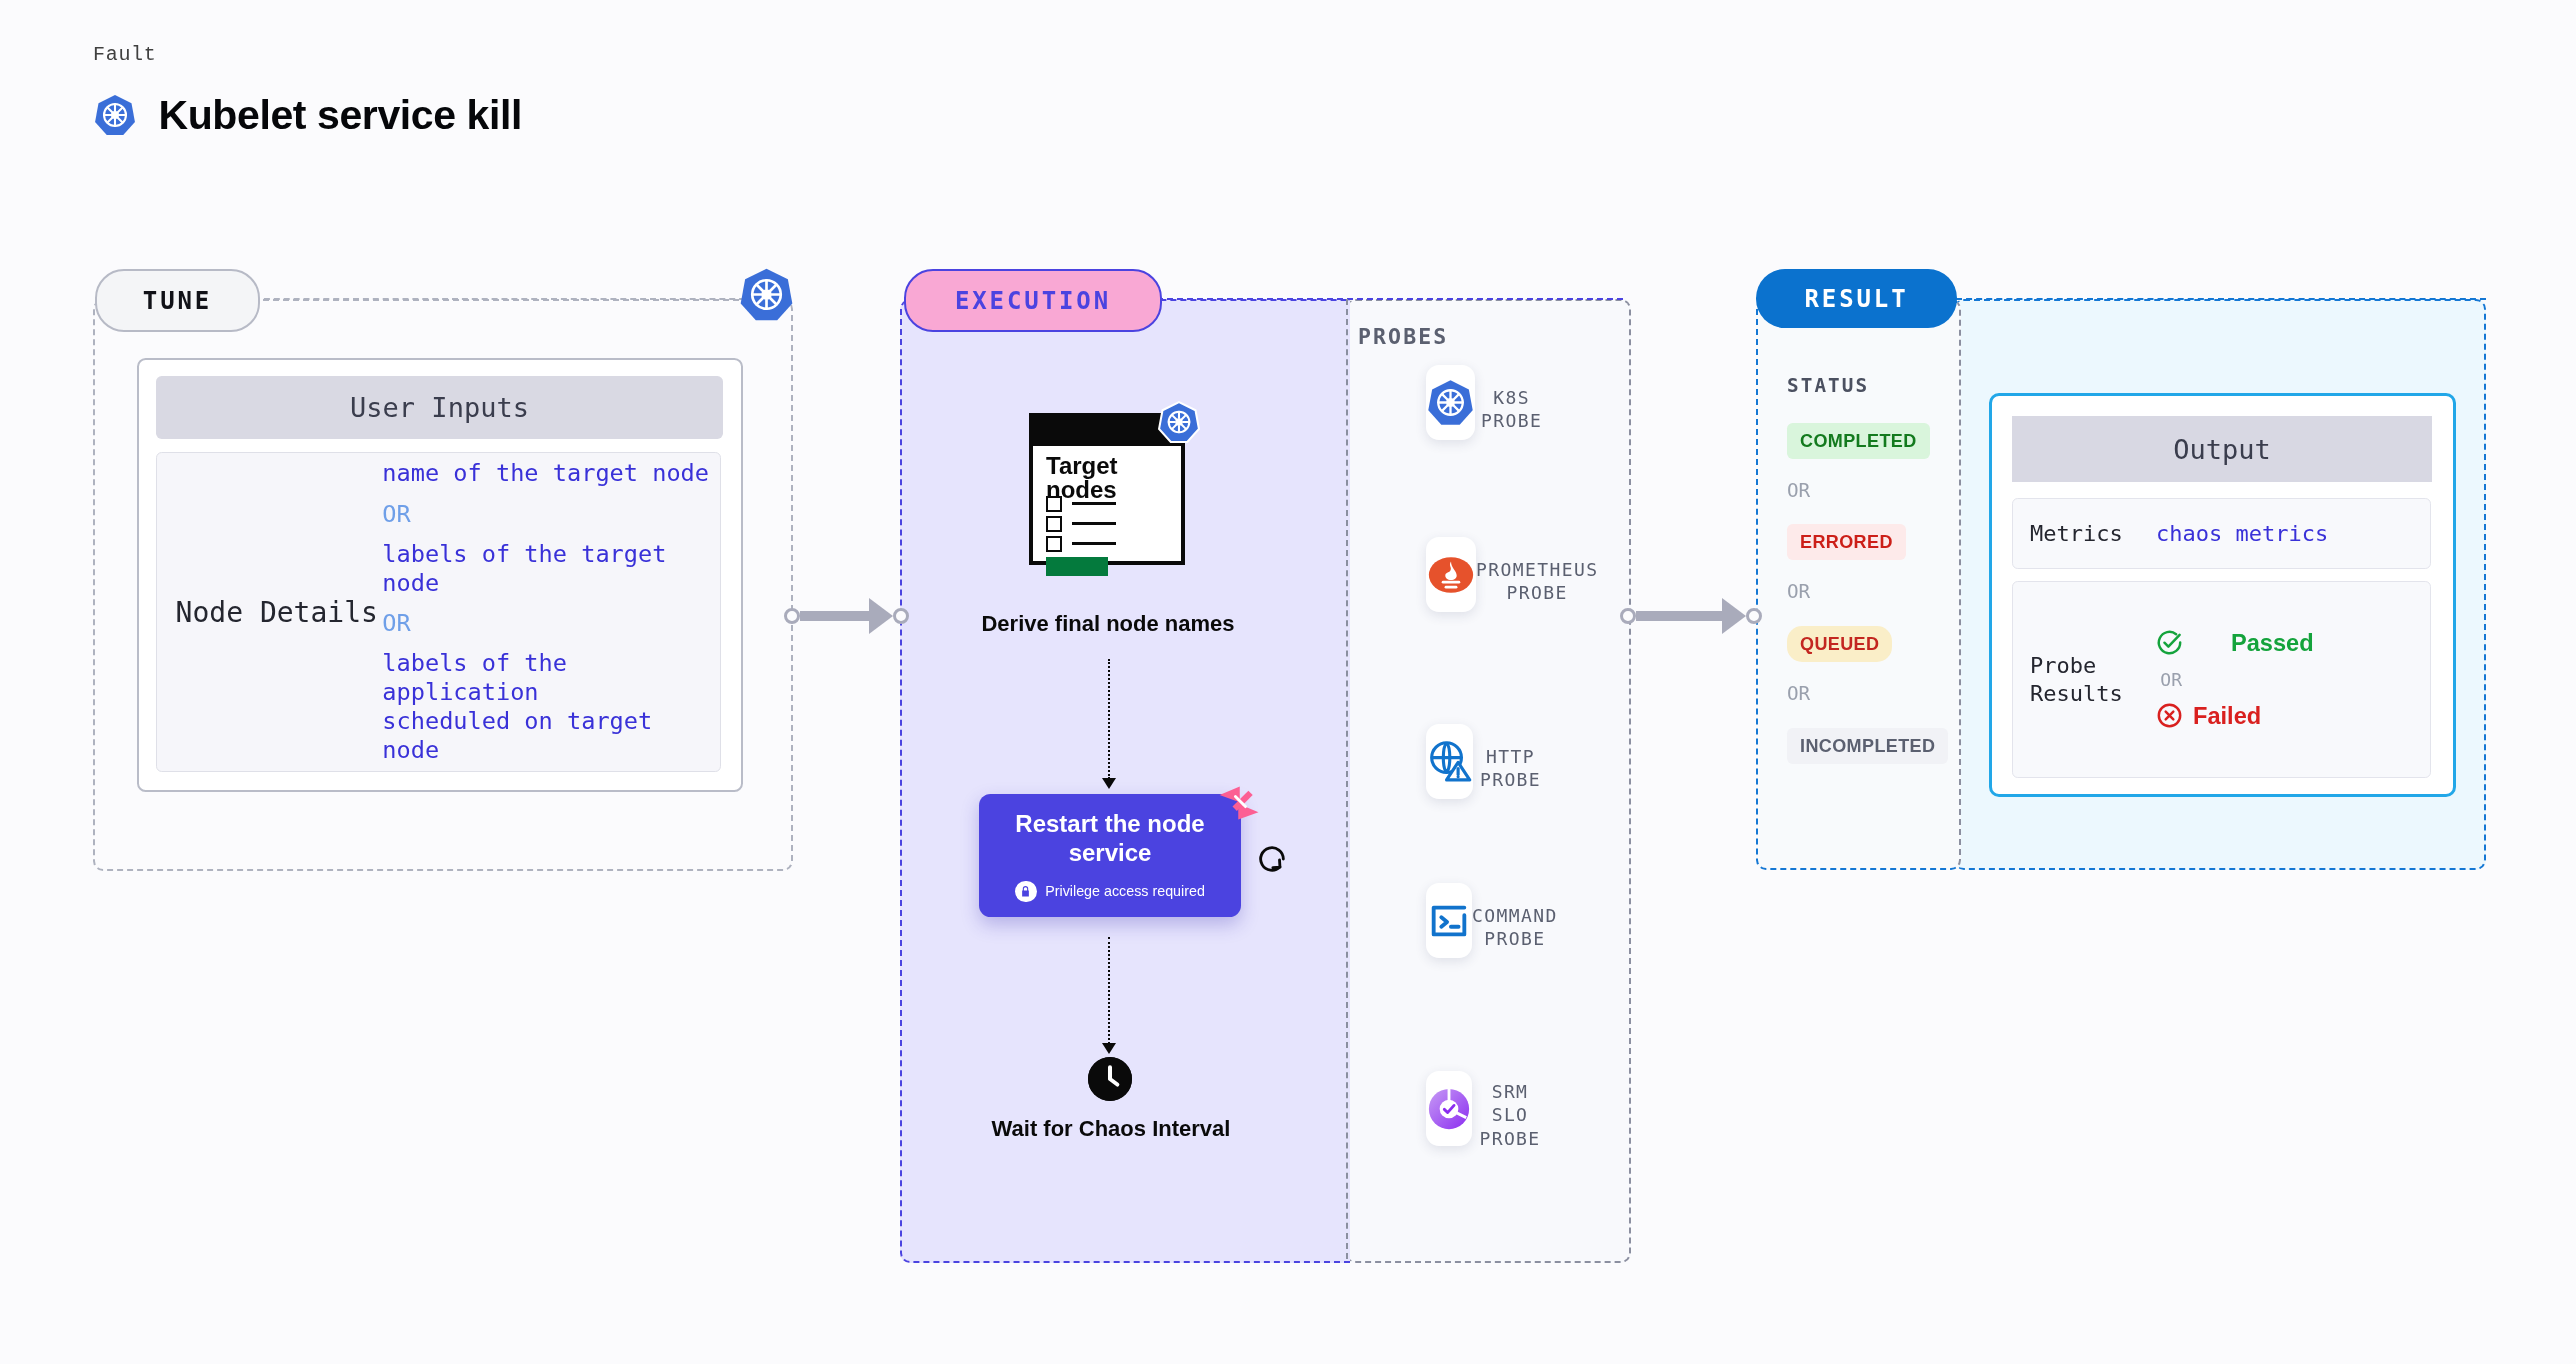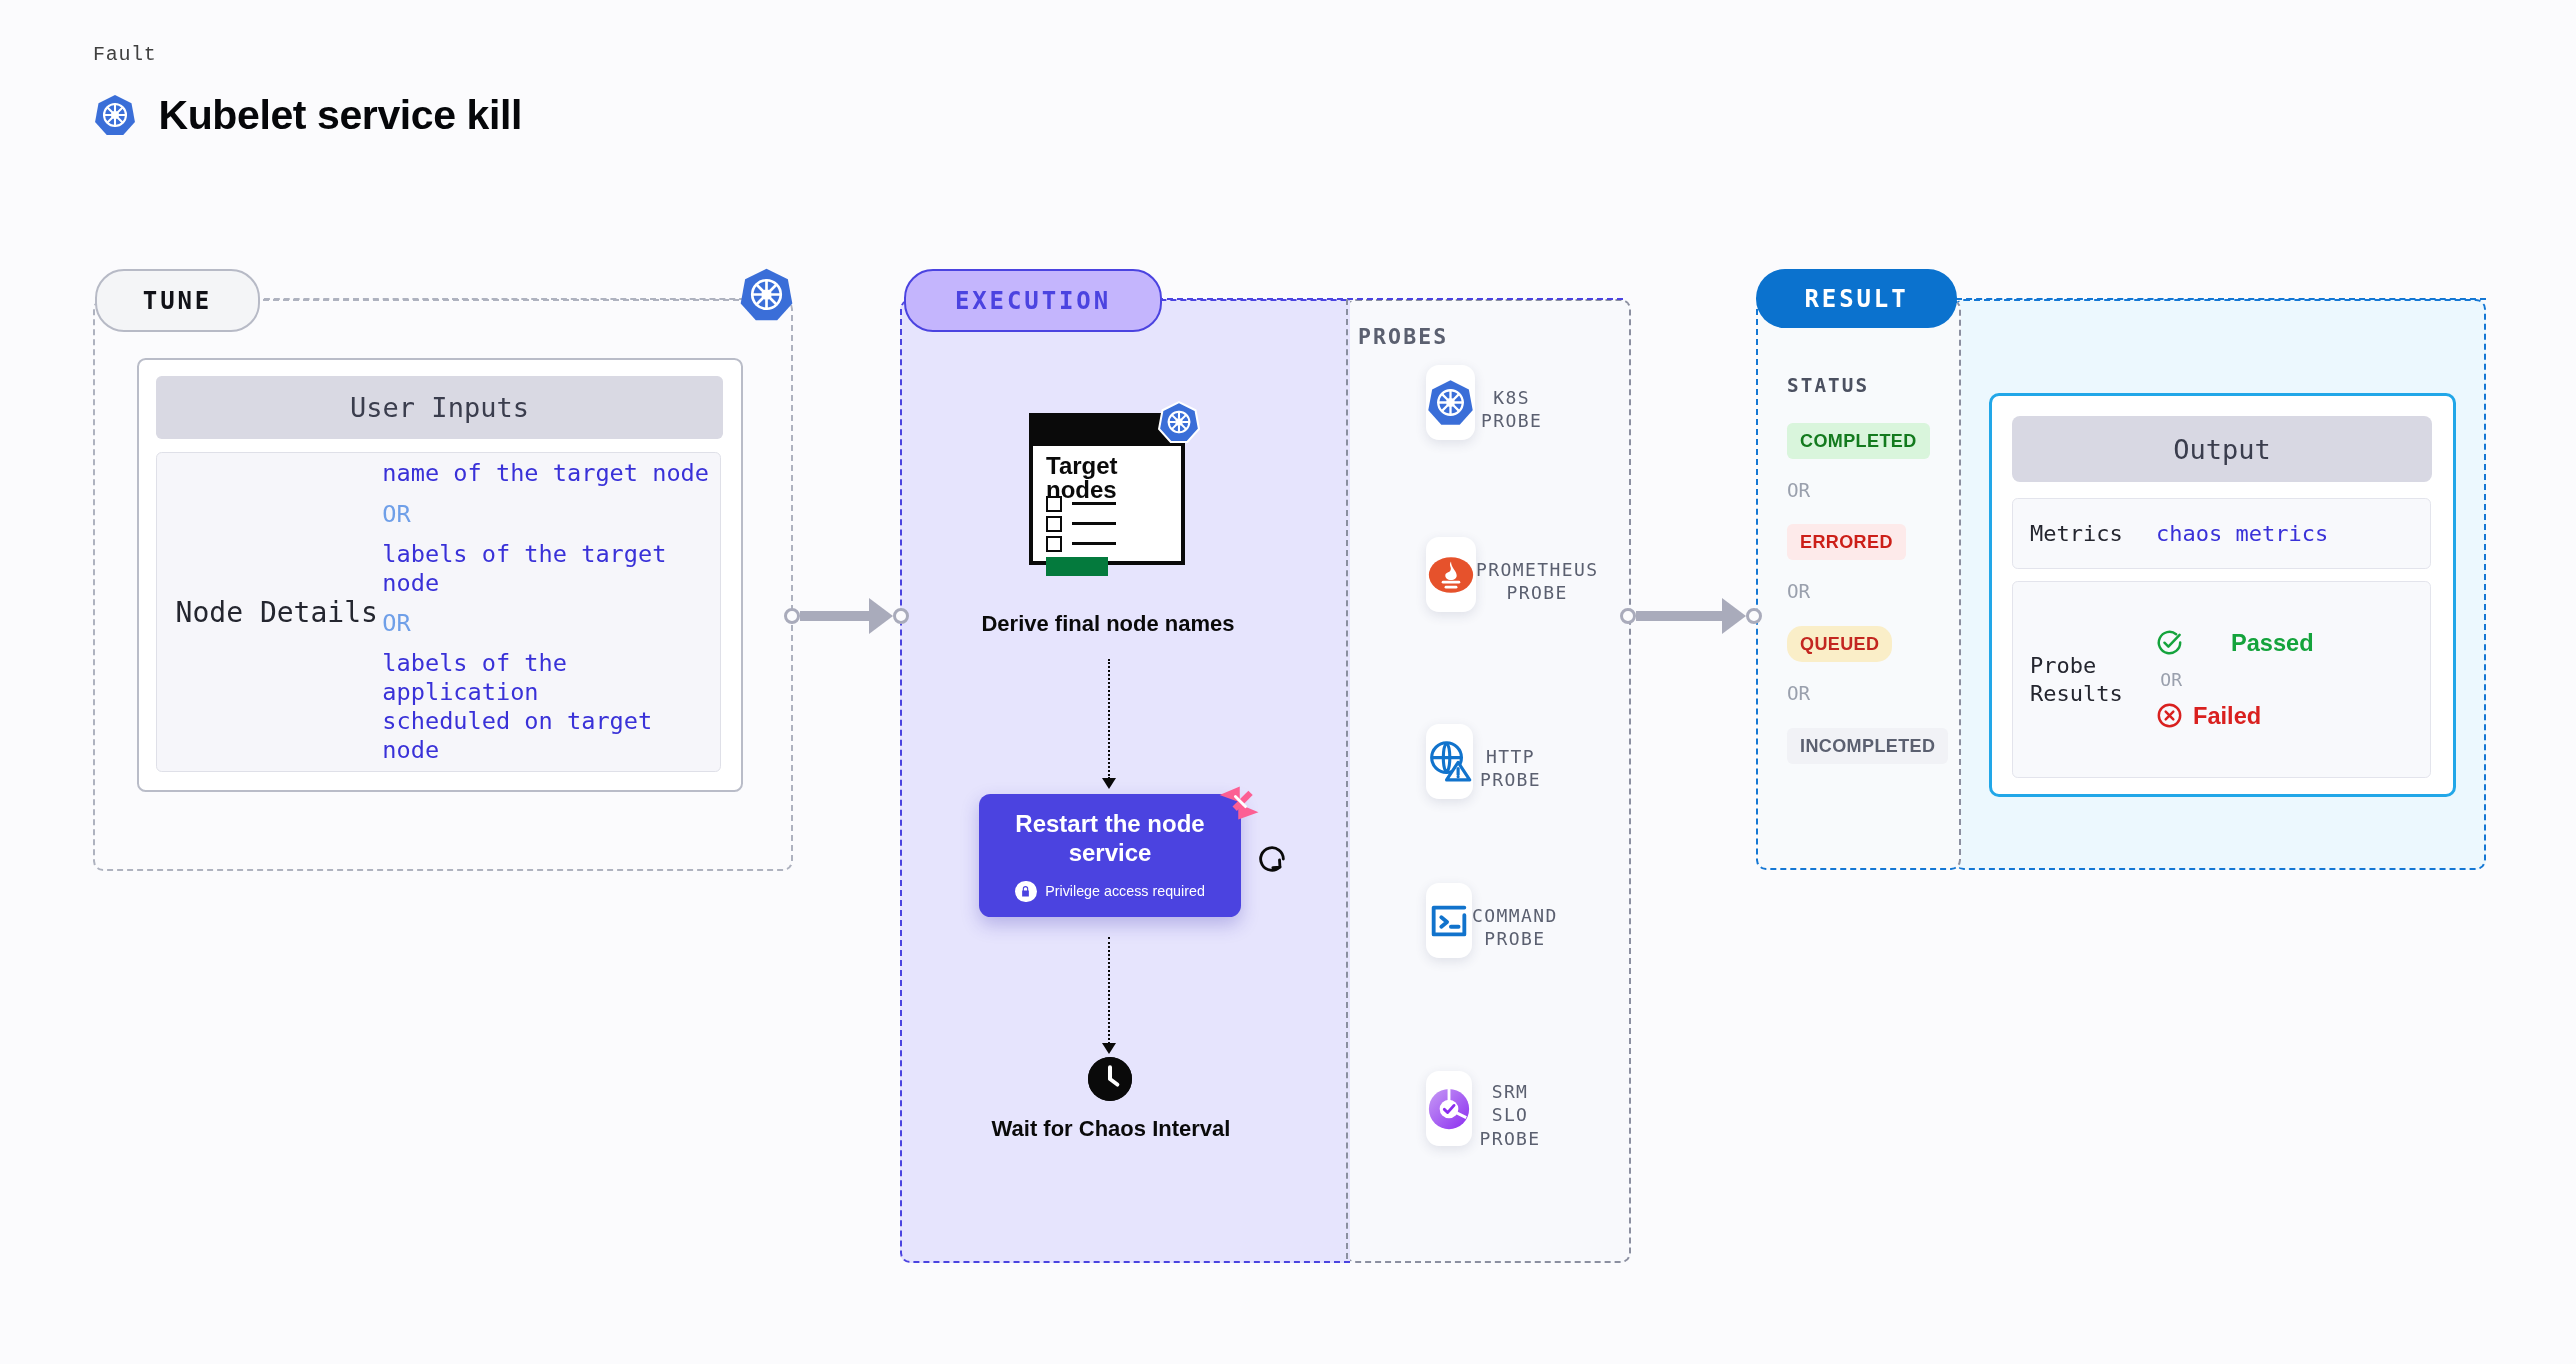--- a/index.html
+++ b/index.html
@@ -67,21 +67,21 @@
   .ui-or{color:#6f9fe8;margin:11.5px 0;}
 
   
   #exec-panel{
     left:900px;top:299px;width:448px;height:960px;
     background:#e6e4fd;border:2.9px dashed #4b43e0;border-right:none;
     border-top-right-radius:0;border-bottom-right-radius:0;
   }
   #exec-pill{
     left:904px;top:269px;width:254px;height:59px;font-size:24px;
-    background:#c4b5fd;border:2.9px solid #4b43e0;color:#4b43e0;
+    background:#f9a8d4;border:2.9px solid #4b43e0;color:#4b43e0;
   }
   #exec-dash{
     position:absolute;left:1157px;top:298px;width:466px;height:0;
     border-top:2.9px dashed #4b43e0;z-index:4;
   }
   #probes-panel{
     left:1346px;top:299px;width:283px;height:960px;
     background:#f8f9fc;border:2.1px dashed #8b8fa0;border-left:none;
   }
   #probes-divider{
@@ -196,21 +196,21 @@
     position:absolute;left:1787px;font-size:19.3px;color:#9aa0ad;
     font-family:"DejaVu Sans Mono", monospace;
   }
 
   #output-card{
     position:absolute;left:1989px;top:393px;width:461px;height:398px;
     background:#fff;border:3.6px solid #22a7e8;border-radius:10px;
   }
   #output-header{
     position:absolute;left:20px;top:20px;width:420px;height:66px;
-    background:#d8d8e3;border-radius:8px;
+    background:#d8d8e3;border-radius:0;
     display:flex;align-items:center;justify-content:center;
     font-family:"DejaVu Sans Mono", monospace;font-size:27px;color:#3a3d4d;
   }
   #metrics-row{
     position:absolute;left:20px;top:102px;width:417px;height:69px;
     background:#f8f9fc;border:1.4px solid #e3e4ec;border-radius:5.7px;
     display:flex;align-items:center;
   }
   #probe-results-row{
     position:absolute;left:20px;top:185px;width:417px;height:195px;

